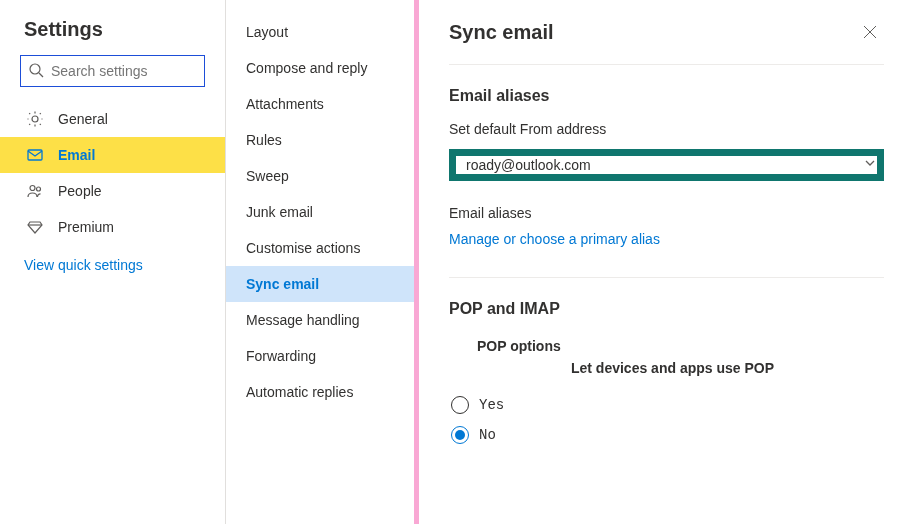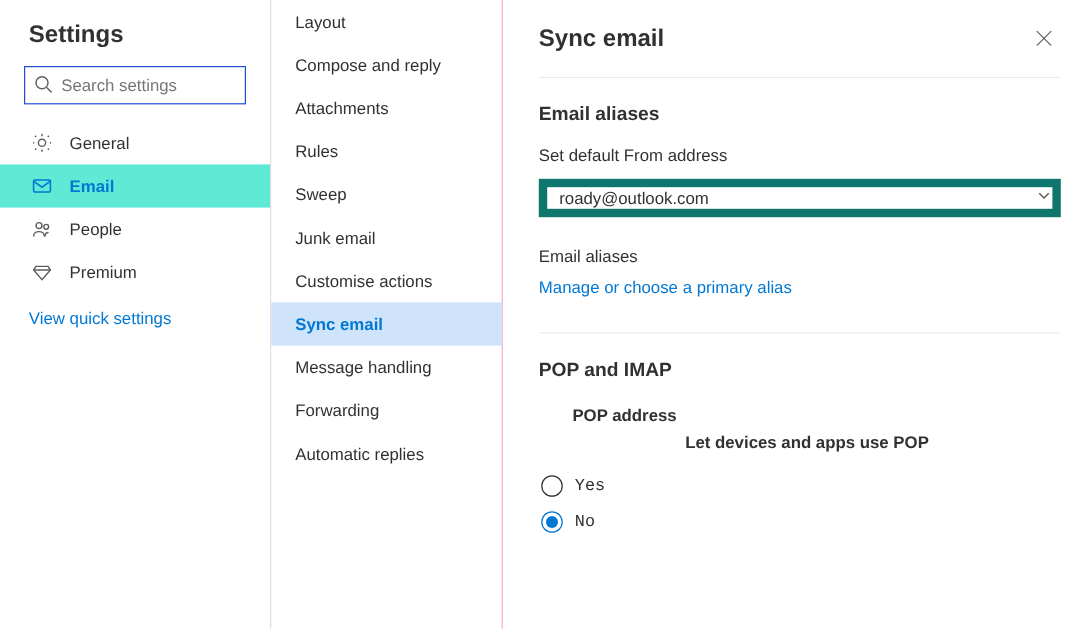--- a/index.html
+++ b/index.html
@@ -48,21 +48,21 @@
     .nav-list { list-style: none; }
     .nav-item {
       display: flex;
       align-items: center;
       height: 36px;
       padding: 0 0 0 26px;
       cursor: pointer;
       font-size: 14px;
     }
     .nav-item.selected {
-      background: #5eead4;
+      background: #fde047;
       color: #0078d4;
       font-weight: 600;
     }
     .nav-item .icon {
       width: 18px;
       height: 18px;
       margin-right: 14px;
       flex-shrink: 0;
       color: #605e5c;
     }
@@ -70,21 +70,22 @@
     .quick-settings {
       display: block;
       color: #0078d4;
       padding: 12px 0 0 24px;
       font-size: 14px;
       cursor: pointer;
     }
     
     .col2 {
       width: 193px;
-      border-right: 1px solid #f9a8d4;
+      border-right: 5px solid #f9a8d4;
+      padding-top: 14px;
     }
     .sub-list { list-style: none; }
     .sub-item {
       height: 36px;
       display: flex;
       align-items: center;
       padding-left: 20px;
       font-size: 14px;
       cursor: pointer;
     }
@@ -347,21 +348,21 @@
       <span class="link">Manage or choose a primary alias</span>
     </div>
   </div>
 
   <hr class="divider">
 
   <div class="section">
     <div class="section-title">POP and IMAP</div>
 
     <div class="subsection" style="padding-top:4px">
-      <div class="subsection-title">POP address</div>
+      <div class="subsection-title">POP options</div>
       <div class="subhead">Let devices and apps use POP</div>
 
       <div class="radio-row">
         <span class="radio-outer"></span>
         <span>Yes</span>
       </div>
       <div class="radio-row checked">
         <span class="radio-outer">
             <span class="radio-inner"></span>
           </span>

